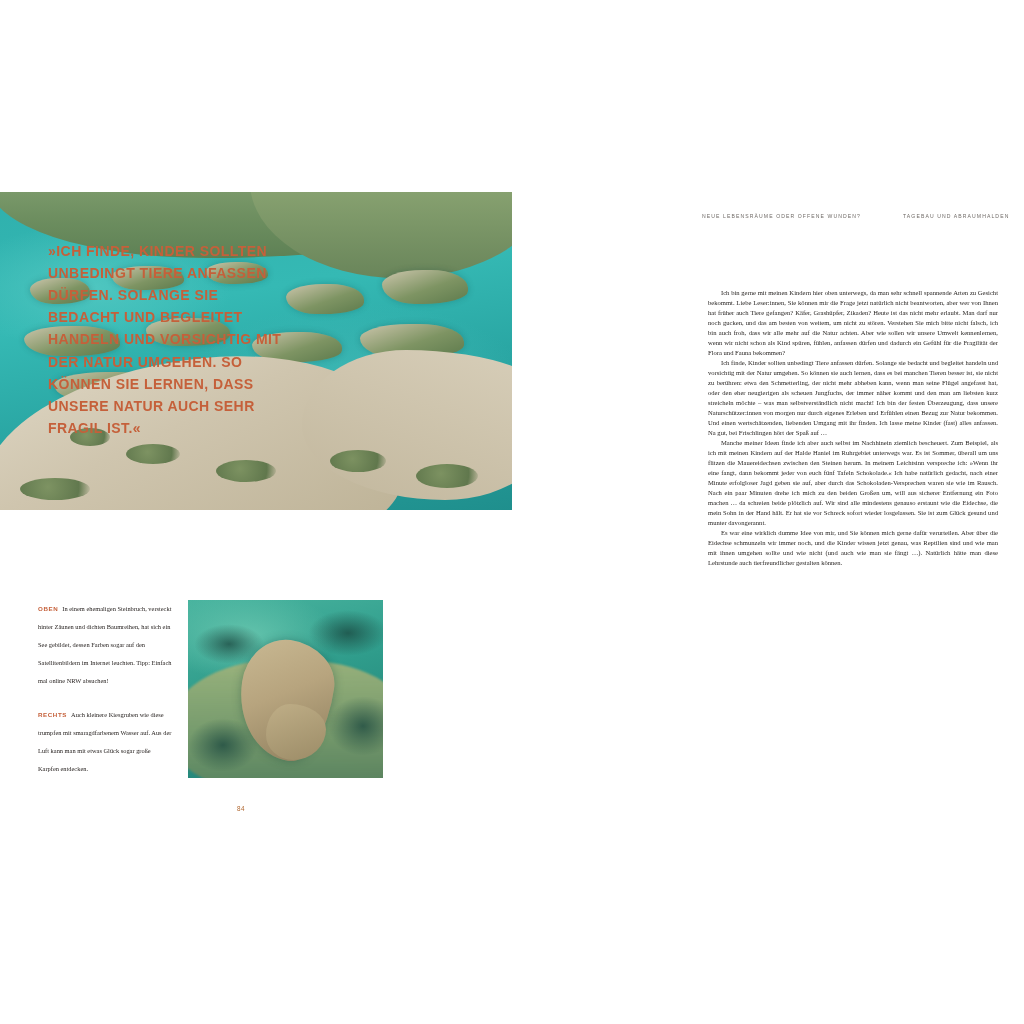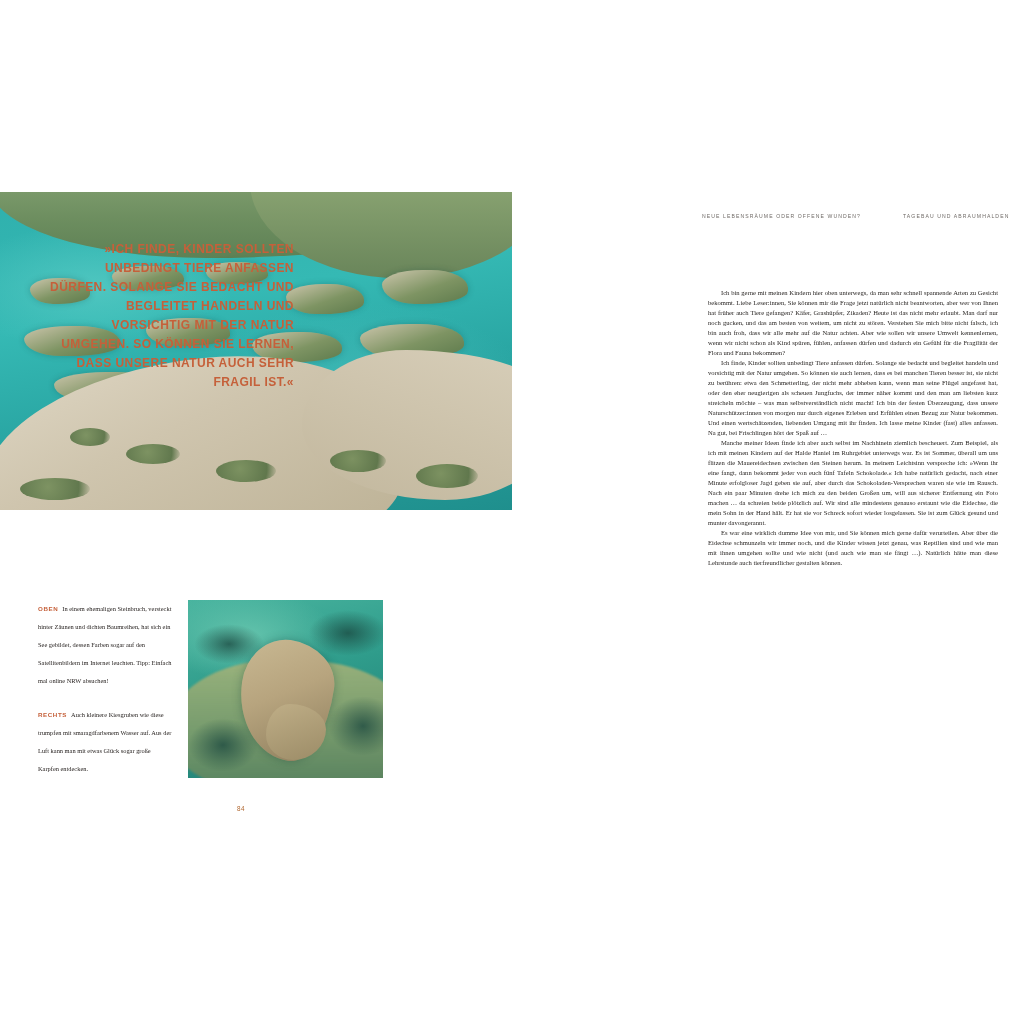--- a/index.html
+++ b/index.html
@@ -198,24 +198,24 @@
   .body-col p { margin: 0; text-indent: 13px; }
   .body-col p.first { text-indent: 13px; }
 
   .pullquote {
     position: absolute;
     left: 48px;
     top: 240px;
     width: 246px;
     font-family: "Liberation Sans", sans-serif;
     font-weight: bold;
-    font-size: 12px;
+    font-size: 14px;
     line-height: 1.58;
     letter-spacing: .45px;
-    text-align: right;
+    text-align: left;
     color: #c5603a;
     text-transform: uppercase;
   }
 
   .folio {
     position: absolute;
     font-family: "Liberation Sans", sans-serif;
     font-size: 6.3px;
     color: #b0662f;
     letter-spacing: .5px;

